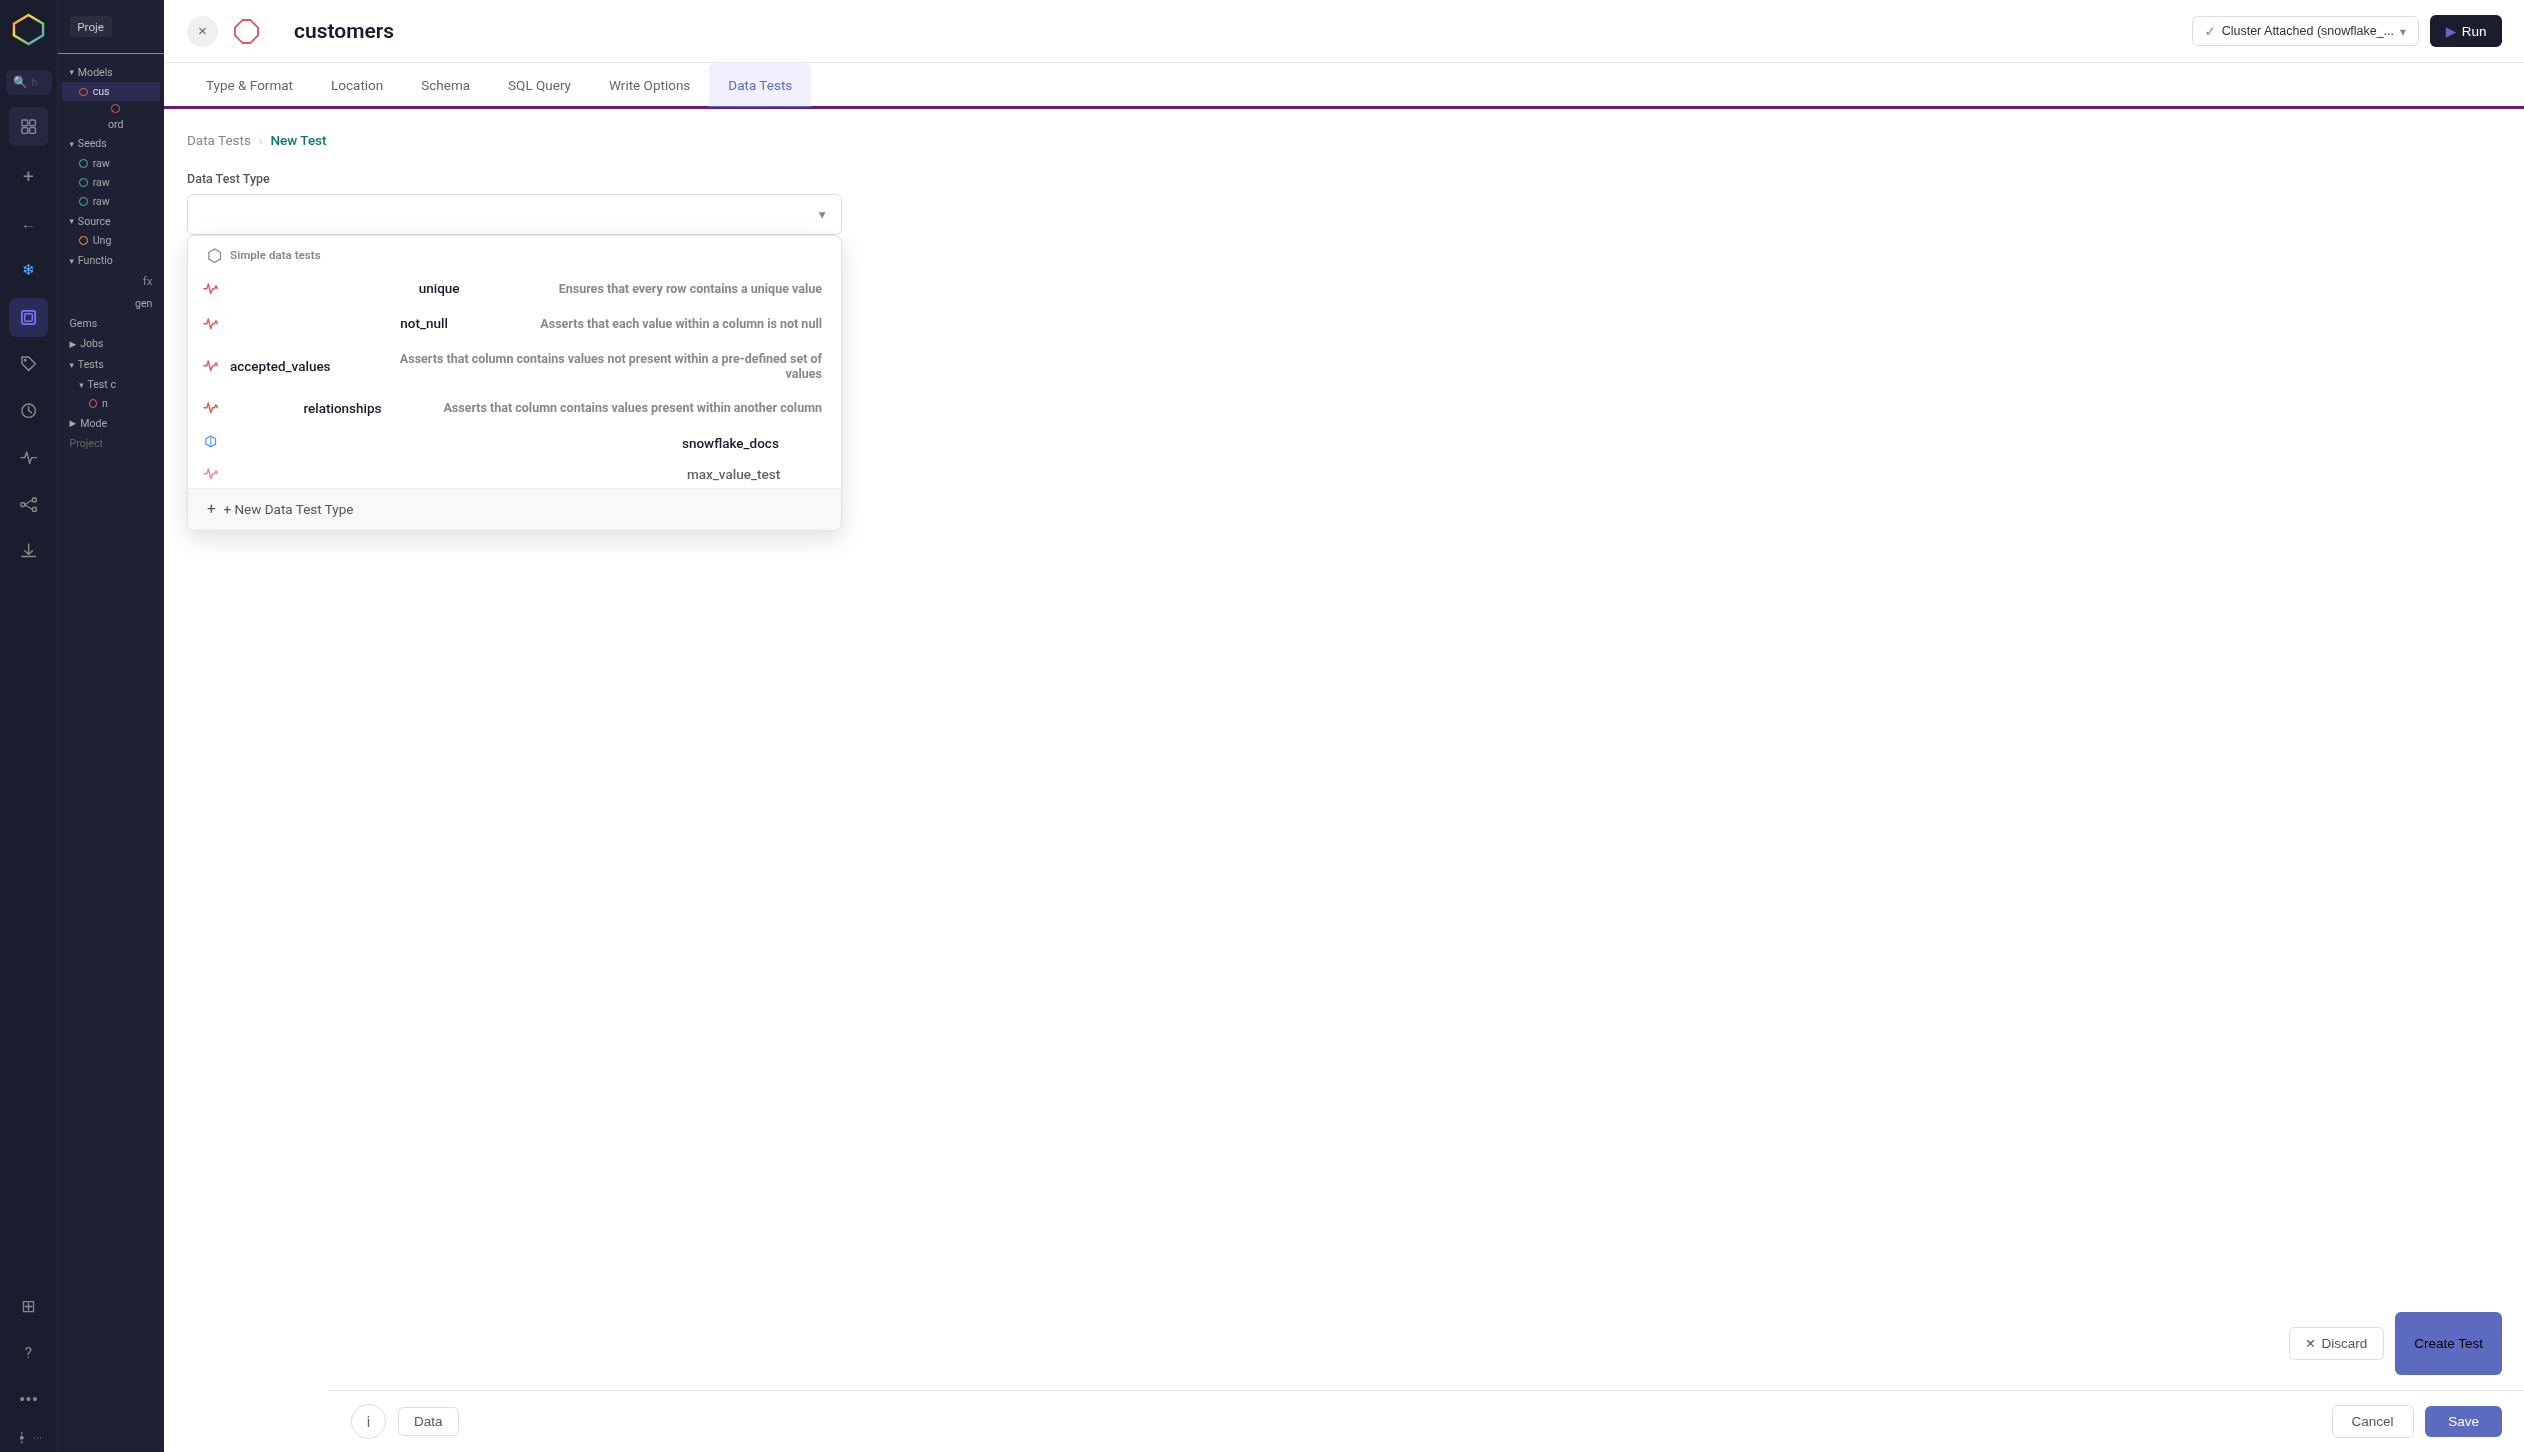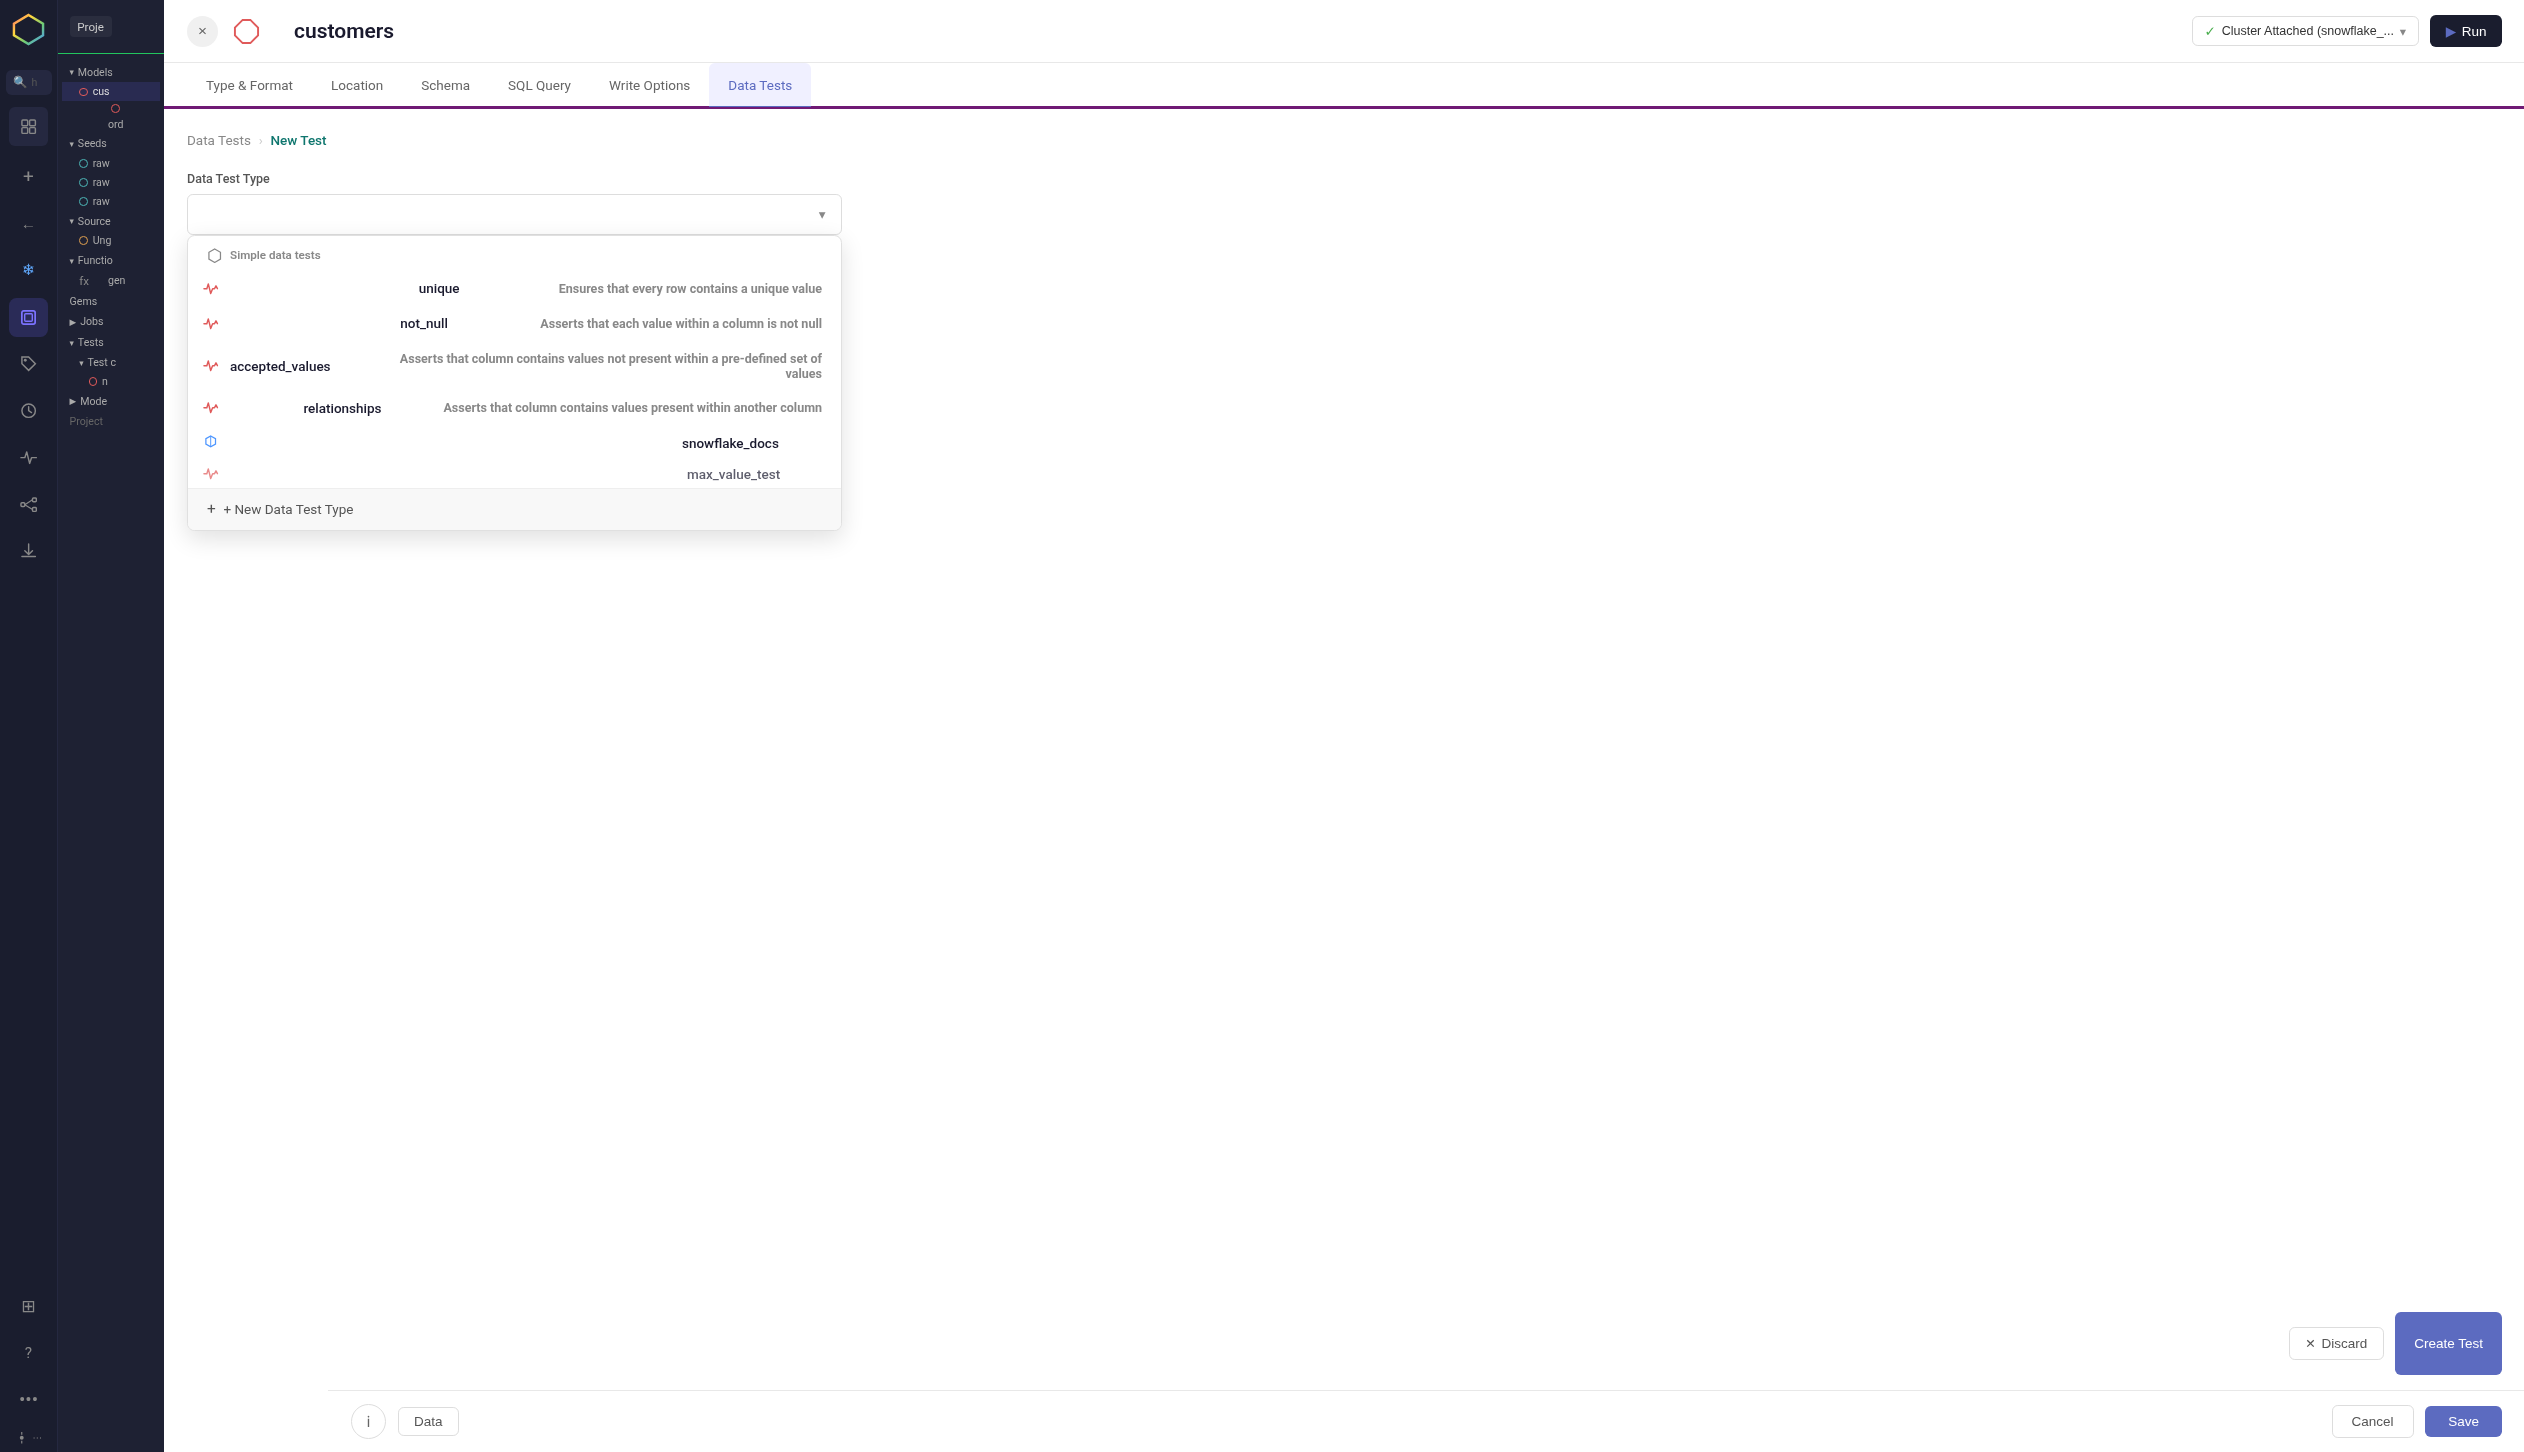--- a/index.html
+++ b/index.html
@@ -256,21 +256,21 @@
       color: #555;
       cursor: pointer;
     }
 
     .btn-create {
       background: #5c6bc0;
       border: none;
       border-radius: 5.8px;
       padding: 24px 19px;
       font-size: 13.5px;
-      color: #ffffff;
+      color: #000000;
       cursor: pointer;
       font-weight: 500;
     }
 
     
     .bottom-bar {
       position: absolute;
       bottom: 0;
       left: 164px;
       right: 0;
@@ -540,21 +540,21 @@
         <div style="width:8.7px;height:8.7px;border-radius:50%;border:1.4px solid #e0a050;flex-shrink:0;"></div>
         <span>Ung</span>
       </div>
     </div>
 
     <div>
       <div style="padding:3.9px 7.7px;color:#aaa;font-size:10.6px;display:flex;align-items:center;gap:3.9px;">
         <span style="font-size:8.7px;">▾</span>
         <span>Functio</span>
       </div>
-      <div style="padding:2.9px 7.7px 2.9px 17.3px;color:#aaa;font-size:10.6px;display:flex;align-items:flex-start;gap:19px;">
+      <div style="padding:2.9px 7.7px 2.9px 17.3px;color:#aaa;font-size:10.6px;display:flex;align-items:flex-end;gap:9px;flex-direction:column;">
         <span style="font-size:11.6px;color:#888;">fx</span>
         <span>gen</span>
       </div>
     </div>
 
     <div>
       <div style="padding:3.9px 7.7px;color:#aaa;font-size:10.6px;">Gems</div>
     </div>
 
     <div>

